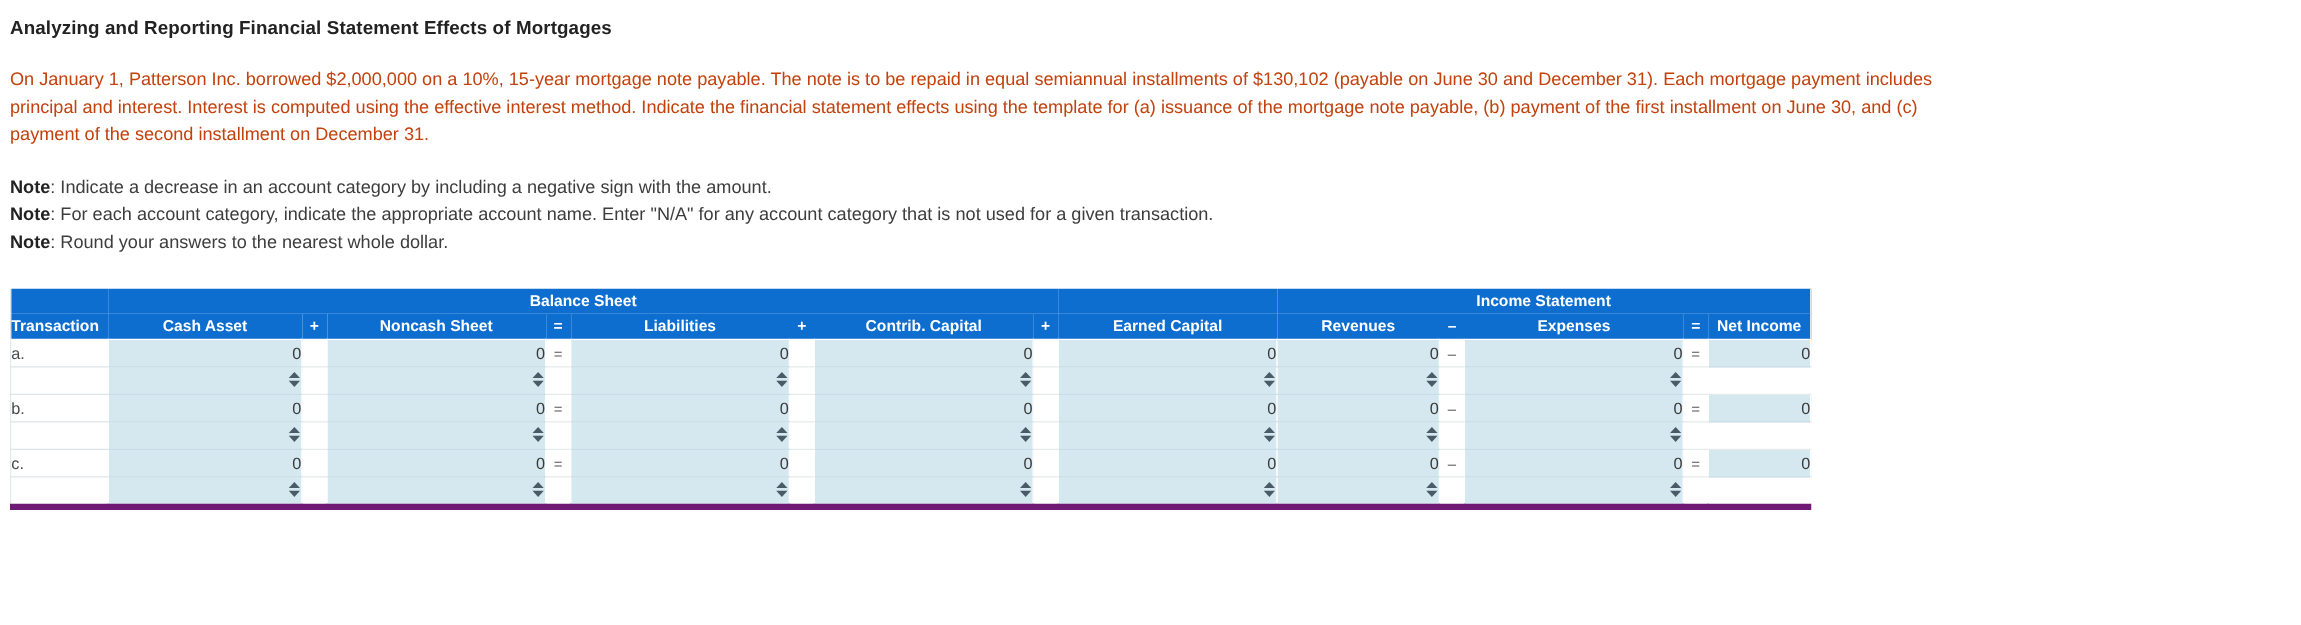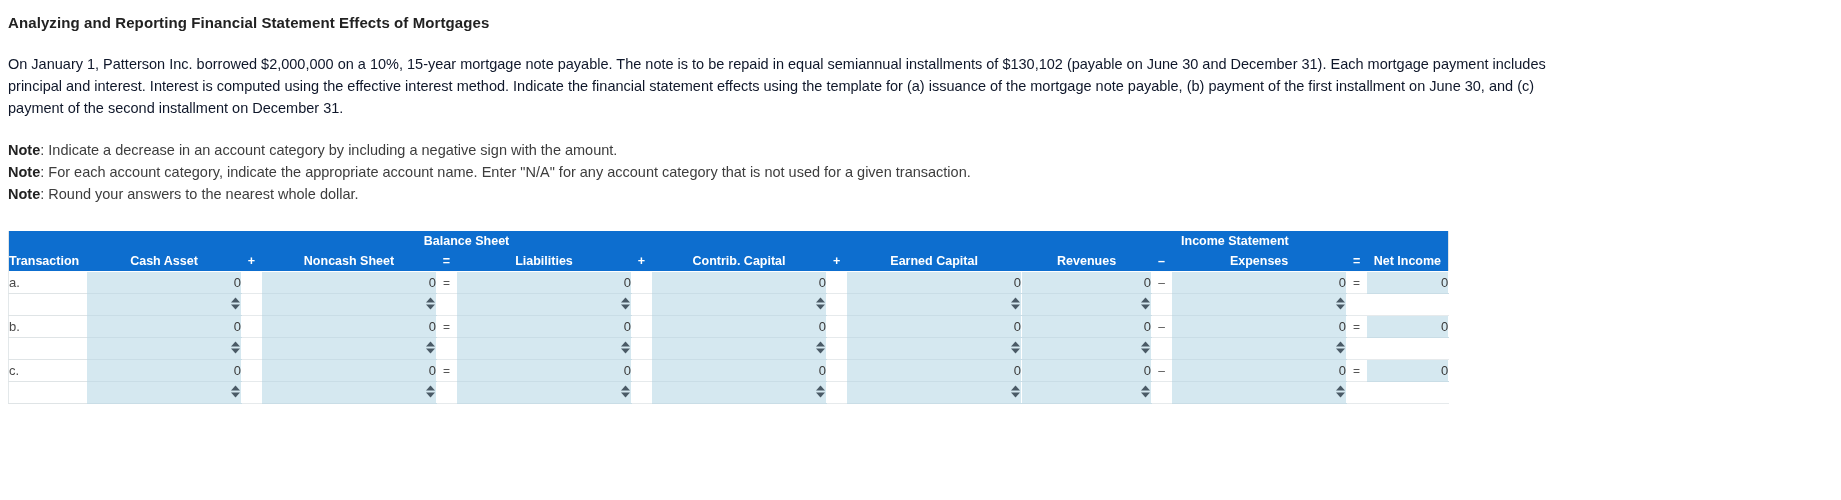--- a/index.html
+++ b/index.html
@@ -11,21 +11,21 @@
     overflow:hidden;
   }
   .page{padding:8px 0 0 8px;box-sizing:border-box;width:1841px;}
 
   .title{
     font-size:15px;font-weight:bold;color:#222222;
     margin:6px 0 0 0;letter-spacing:.1px;
   }
 
   .body-para{
-    font-size:14.5px;line-height:22px;color:#0f172a;
+    font-size:14.5px;line-height:22px;color:#c2410c;
     margin:22px 0 0 0;max-width:1560px;
   }
 
   .notes{margin-top:20px;}
   .note-line{
     font-size:14.5px;line-height:22px;color:#3d3d3d;margin-top:0;
   }
   .note-line .note-lbl{font-weight:bold;color:#222222;}
 
   
@@ -110,21 +110,21 @@
     font-size:0;
     color:#4a5a66;
     position:relative;
     top:0px;
   }
   .spin svg{display:block;}
 
   .tbl-outline{
     border-left:1px solid #dfe4e6;
     border-right:1px solid #dfe4e6;
-    border-bottom:1px solid #701a75;
+    border-bottom:5px solid #701a75;
   }
 </style>
 </head>
 <body>
 
 <div class="page">
 
   <div class="title">Analyzing and Reporting Financial Statement Effects of Mortgages</div>
 
   <div class="body-para">On January 1, Patterson Inc. borrowed $2,000,000 on a 10%, 15-year mortgage note payable. The note is to be repaid in equal semiannual installments of $130,102 (payable on June 30 and December 31). Each mortgage payment includes principal and interest. Interest is computed using the effective interest method. Indicate the financial statement effects using the template for (a) issuance of the mortgage note payable, (b) payment of the first installment on June 30, and (c) payment of the second installment on December 31.</div>

